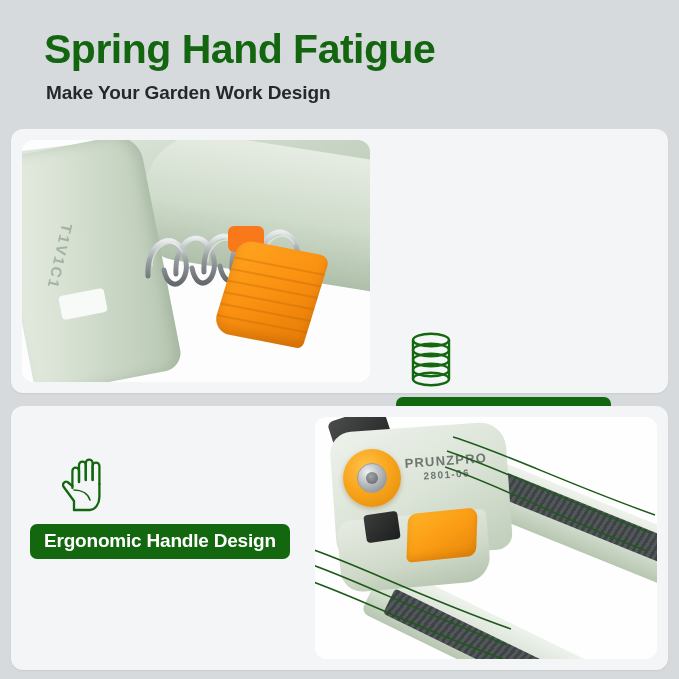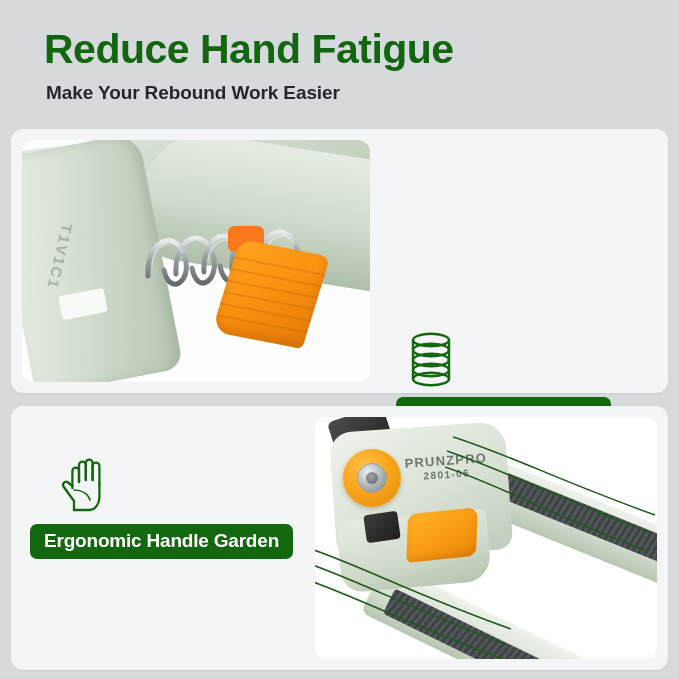--- a/index.html
+++ b/index.html
@@ -298,22 +298,22 @@
     border-radius: 4px;
   }
   .swoosh { position: absolute; pointer-events: none; }
 </style>
 </head>
 <body>
 
 <div class="infographic">
 
   <div class="header">
-    <h1 class="headline">Reduce Hand Fatigue</h1>
-    <div class="subhead">Make Your Rebound Work Easier</div>
+    <h1 class="headline">Spring Hand Fatigue</h1>
+    <div class="subhead">Make Your Garden Work Design</div>
   </div>
 
   <div class="panel panel-top">
 
     <div class="photo photo-top">
       <div class="p1-bg"></div>
       <div class="p1-handle-upper"></div>
       <div class="p1-handle-arm"></div>
       <div class="p1-handle-left"></div>
       <div class="p1-handle-left-notch"></div>
@@ -380,21 +380,21 @@
             <path d="M17,26 L17,9 A3.4,3.4 0 0 1 23.8,9 L23.8,24"></path>
             <path d="M23.8,24 L23.8,7 A3.4,3.4 0 0 1 30.6,7 L30.6,24"></path>
             <path d="M30.6,24 L30.6,10 A3.4,3.4 0 0 1 37.4,10 L37.4,28"></path>
             <path d="M17,26 L17,15 A3.3,3.3 0 0 0 10.4,15 L10.4,32"></path>
             <path d="M10.4,30 L5.5,26 A3.2,3.2 0 0 0 1.6,30.8 L12,45 L12,54"></path>
             <path d="M37.4,28 L37.4,41 C37.4,48 33,54 28,54 L12,54"></path>
             <path d="M12,34 C20,34 26,38 28,44" stroke-width="1.6"></path>
           </g>
         </svg>
       </div>
-      <div class="badge">Ergonomic Handle Garden</div>
+      <div class="badge">Ergonomic Handle Design</div>
     </div>
 
     <div class="photo photo-bottom">
       <div class="p2-bg"></div>
 
       <div class="p2-arm p2-arm-upper"></div>
       <div class="p2-grip-upper"></div>
       <div class="p2-arm p2-arm-lower"></div>
       <div class="p2-grip-lower"></div>
 

